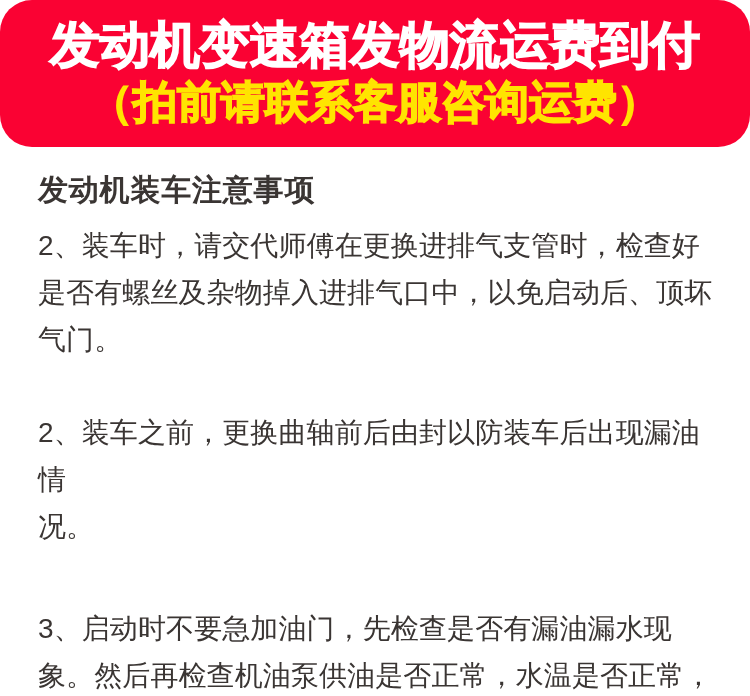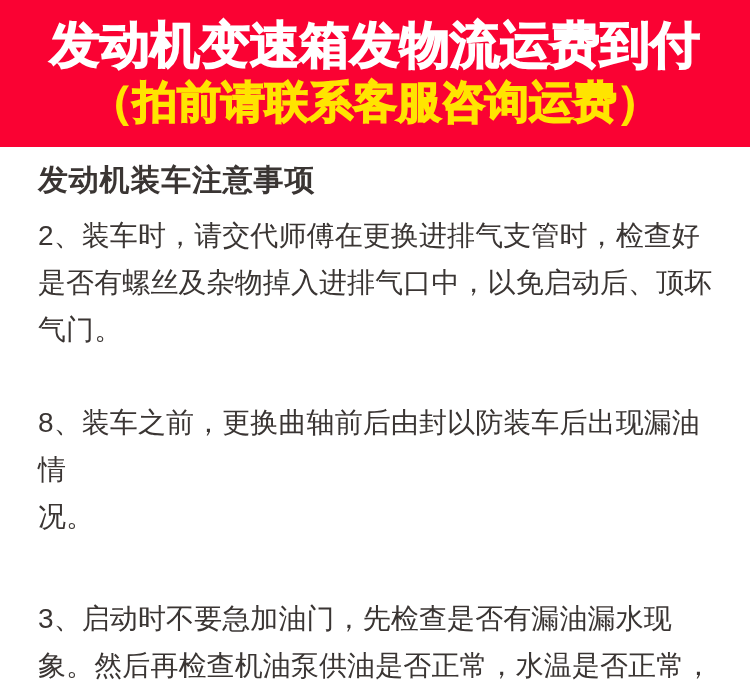--- a/index.html
+++ b/index.html
@@ -15,20 +15,21 @@
   }
   .banner {
     width: 750px;
     height: 147px;
     background: var(--banner-bg, #fa0233);
     display: flex;
     flex-direction: column;
     align-items: center;
     justify-content: center;
     text-align: center;
+    border-radius: 32px;
   }
   .banner-line1 {
     color: var(--banner-line1-color, #ffffff);
     font-size: 50px;
     font-weight: bold;
     line-height: 57px;
     letter-spacing: 0px;
     -webkit-text-stroke: 1.5px var(--banner-line1-color, #ffffff);
     white-space: nowrap;
   }
@@ -39,21 +40,21 @@
     line-height: 56px;
     letter-spacing: 0px;
     -webkit-text-stroke: 1.5px var(--banner-line2-color, #ffe400);
     white-space: nowrap;
   }
   .content {
     padding: 0 36px 0 38px;
     color: var(--text-color, #3a3533);
   }
   .notice-heading {
-    margin-top: 15px;
+    margin-top: 25px;
     font-size: 30px;
     font-weight: bold;
     letter-spacing: 0.8px;
     line-height: 35px;
     color: var(--text-color, #3a3533);
   }
   .para {
     font-size: 28px;
     line-height: 47px;
     letter-spacing: 0.1px;
@@ -70,18 +71,18 @@
 <div class="banner">
   <div class="banner-line1">发动机变速箱发物流运费到付</div>
   <div class="banner-line2">（拍前请联系客服咨询运费）</div>
 </div>
 
 <div class="content">
   <div class="notice-heading">发动机装车注意事项</div>
   <div class="para para-1">2、装车时，请交代师傅在更换进排气支管时，检查好
 是否有螺丝及杂物掉入进排气口中，以免启动后、顶坏
 气门。</div>
-  <div class="para para-2">8、装车之前，更换曲轴前后由封以防装车后出现漏油情
+  <div class="para para-2">2、装车之前，更换曲轴前后由封以防装车后出现漏油情
 况。</div>
   <div class="para para-3">3、启动时不要急加油门，先检查是否有漏油漏水现
 象。然后再检查机油泵供油是否正常，水温是否正常，
 然后再试车。</div>
 </div>
 
 </body></html>

